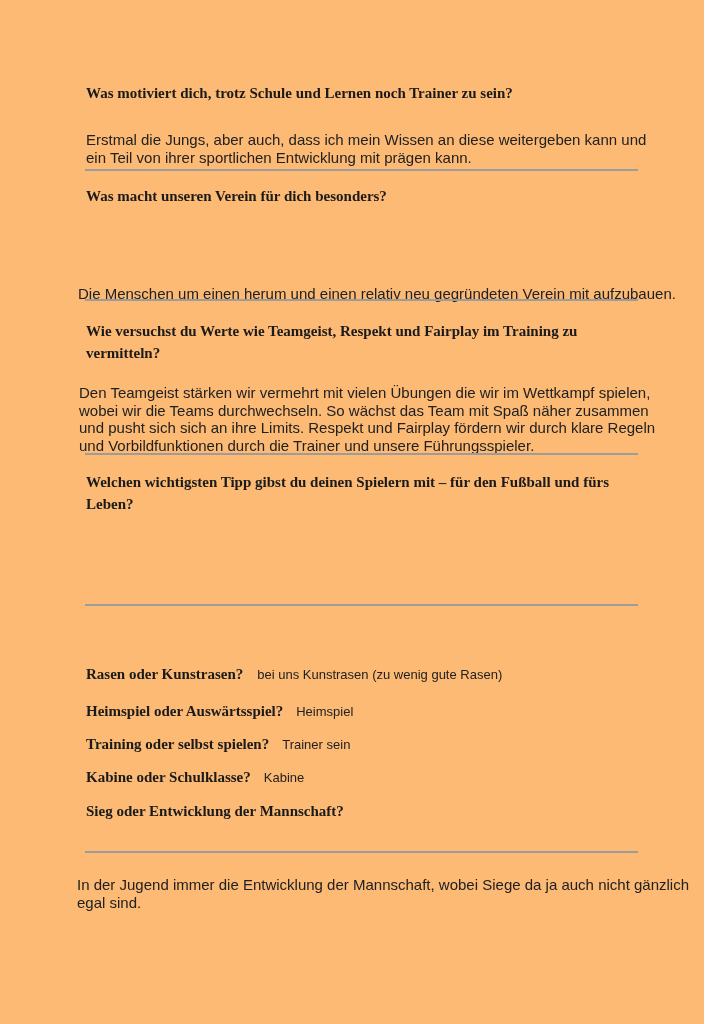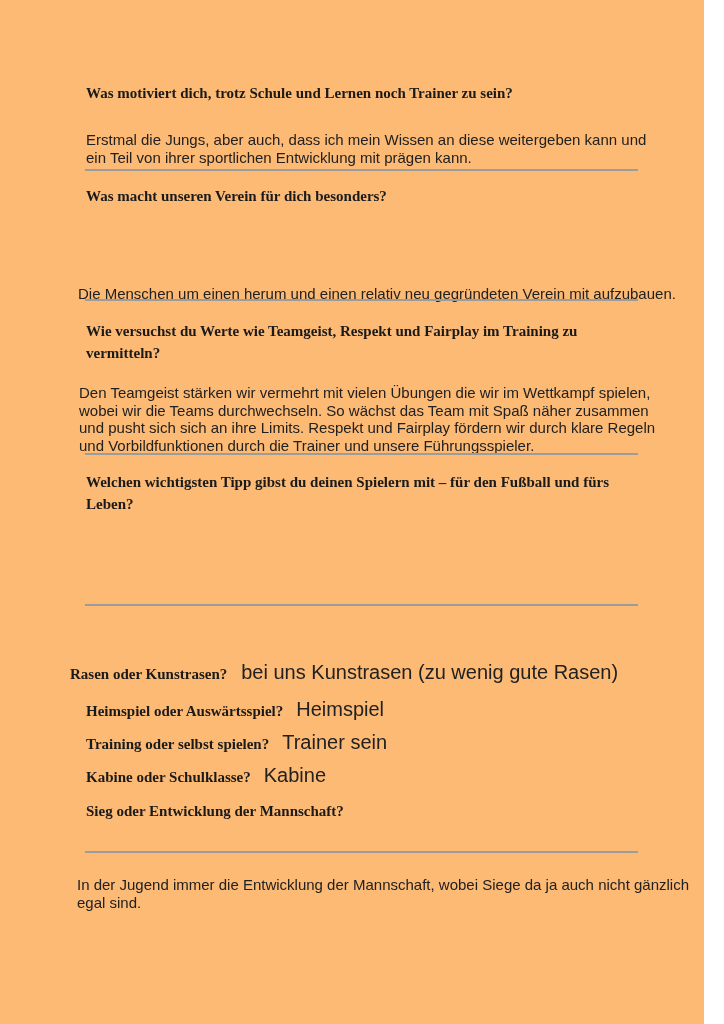--- a/index.html
+++ b/index.html
@@ -62,21 +62,21 @@
   }
   .blitz-q {
     font-family: "Liberation Serif", serif;
     font-weight: bold;
     font-size: 15px;
     line-height: 21.5px;
     color: #1a1a1a;
   }
   .blitz-a {
     font-family: "Liberation Sans", sans-serif;
-    font-size: 20px;
+    font-size: 13px;
     line-height: 17.5px;
     color: #212121;
   }
 </style>
 </head>
 <body>
 
 <div class="page">
 
   <div class="q" style="top:83px; left:86px;">Was motiviert dich, trotz Schule und Lernen noch Trainer zu sein?</div>
@@ -94,21 +94,21 @@
 wobei wir die Teams durchwechseln. So wächst das Team mit Spaß näher zusammen
 und pusht sich sich an ihre Limits. Respekt und Fairplay fördern wir durch klare Regeln
 und Vorbildfunktionen durch die Trainer und unsere Führungsspieler.</div>
   <div class="rule" style="top:453px;"></div>
 
   <div class="q" style="top:472px; left:86px;">Welchen wichtigsten Tipp gibst du deinen Spielern mit – für den Fußball und fürs
 Leben?</div>
   <div class="rule" style="top:604px;"></div>
 
 
-  <div class="blitz-row" style="top:664px; left:70px;gap:14px;">
+  <div class="blitz-row" style="top:664px; left:86px;gap:14px;">
     <span class="blitz-q">Rasen oder Kunstrasen?</span>
     <span class="blitz-a">bei uns Kunstrasen (zu wenig gute Rasen)</span>
   </div>
 
   <div class="blitz-row" style="top:701px; left:86px;">
     <span class="blitz-q">Heimspiel oder Auswärtsspiel?</span>
     <span class="blitz-a">Heimspiel</span>
   </div>
 
   <div class="blitz-row" style="top:734px; left:86px;">

